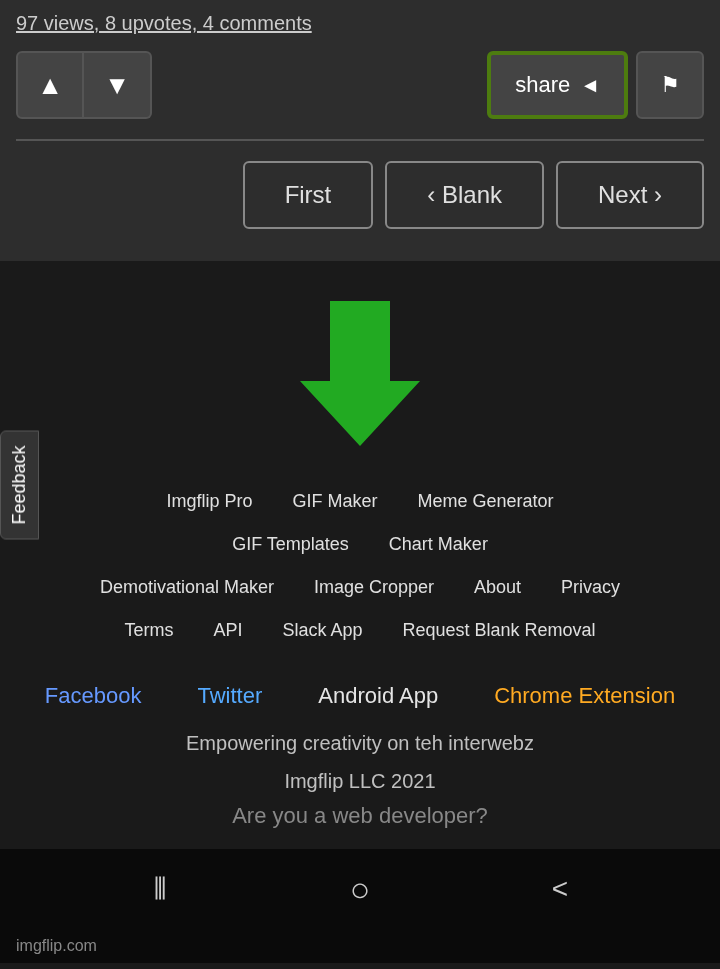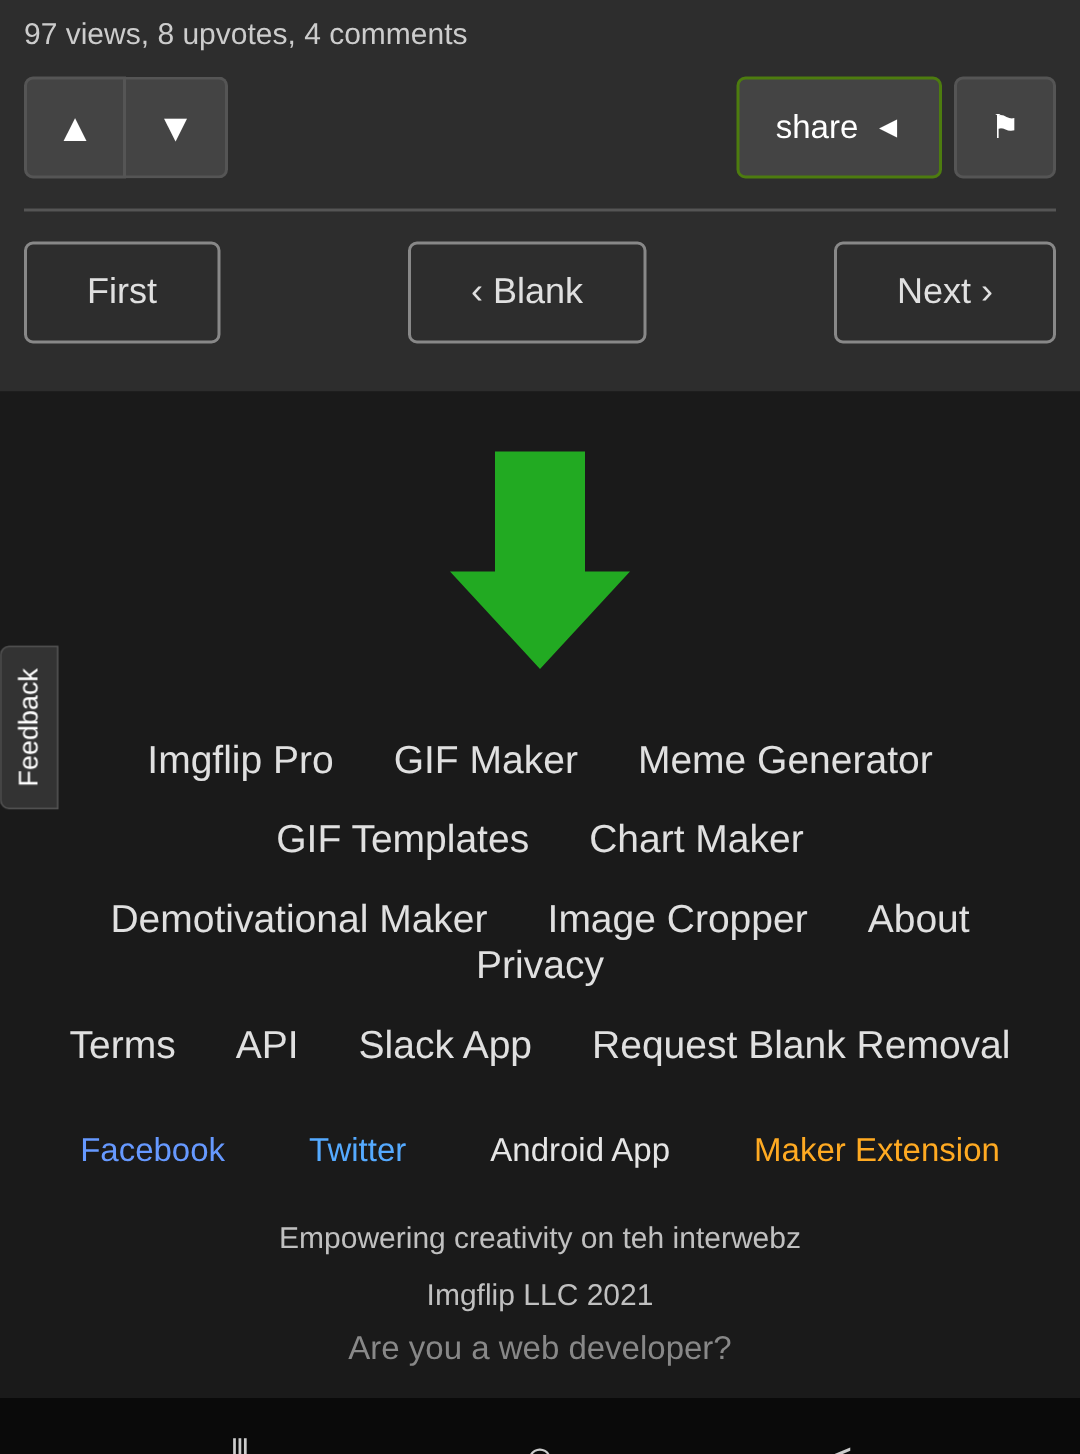--- a/index.html
+++ b/index.html
@@ -15,20 +15,21 @@
     
     .top-section {
       background: #2d2d2d;
       padding: 0 16px 24px 16px;
     }
 
     .stats-bar {
       padding: 12px 0 16px 0;
       font-size: 20px;
       color: #cccccc;
+      text-decoration: underline;
     }
 
     .controls-row {
       display: flex;
       align-items: center;
       justify-content: space-between;
     }
 
     .vote-buttons {
       display: flex;
@@ -57,21 +58,21 @@
       border-left: none;
     }
 
     .right-controls {
       display: flex;
       gap: 8px;
     }
 
     .share-btn {
       background: #444;
-      border: 2px solid #4d7c0f;
+      border: 4px solid #4d7c0f;
       color: #fff;
       padding: 0 24px;
       height: 68px;
       font-size: 22px;
       border-radius: 6px;
       cursor: pointer;
       display: flex;
       align-items: center;
       gap: 10px;
     }
@@ -92,21 +93,21 @@
 
     .divider {
       height: 2px;
       background: #555;
       margin: 20px 0;
     }
 
     
     .pagination {
       display: flex;
-      justify-content: space-between;
+      justify-content: flex-end;
       gap: 12px;
       padding: 0 0 8px 0;
     }
 
     .page-btn {
       background: transparent;
       border: 2px solid #888;
       color: #e0e0e0;
       padding: 0 40px;
       height: 68px;
@@ -143,30 +144,30 @@
       display: flex;
       justify-content: center;
       flex-wrap: wrap;
       gap: 0 40px;
       margin-bottom: 22px;
     }
 
     .footer-link {
       color: #e0e0e0;
       text-decoration: none;
-      font-size: 26px;
+      font-size: 18px;
       cursor: pointer;
     }
 
     .footer-social-row {
       display: flex;
       justify-content: center;
       flex-wrap: wrap;
       gap: 0 56px;
-      margin-bottom: 30px;
+      margin-bottom: 18px;
     }
 
     .social-link {
       text-decoration: none;
       font-size: 22px;
       cursor: pointer;
     }
 
     .social-facebook { color: #6699ff; }
     .social-twitter { color: #55aaff; }
@@ -307,21 +308,21 @@
     <a class="footer-link" href="#">Slack App</a>
     <a class="footer-link" href="#">Request Blank Removal</a>
   </div>
 
   <div style="height: 20px;"></div>
 
   <div class="footer-social-row">
     <a class="social-link social-facebook" href="#">Facebook</a>
     <a class="social-link social-twitter" href="#">Twitter</a>
     <a class="social-link social-android" href="#">Android App</a>
-    <a class="social-link social-chrome" href="#">Maker Extension</a>
+    <a class="social-link social-chrome" href="#">Chrome Extension</a>
   </div>
 
   <p class="footer-tagline">Empowering creativity on teh interwebz</p>
   <p class="footer-tagline">Imgflip LLC 2021</p>
   <p class="footer-dev">Are you a web developer?</p>
 
 </div>
 
 <div class="feedback-tab">
   <span>Feedback</span>

